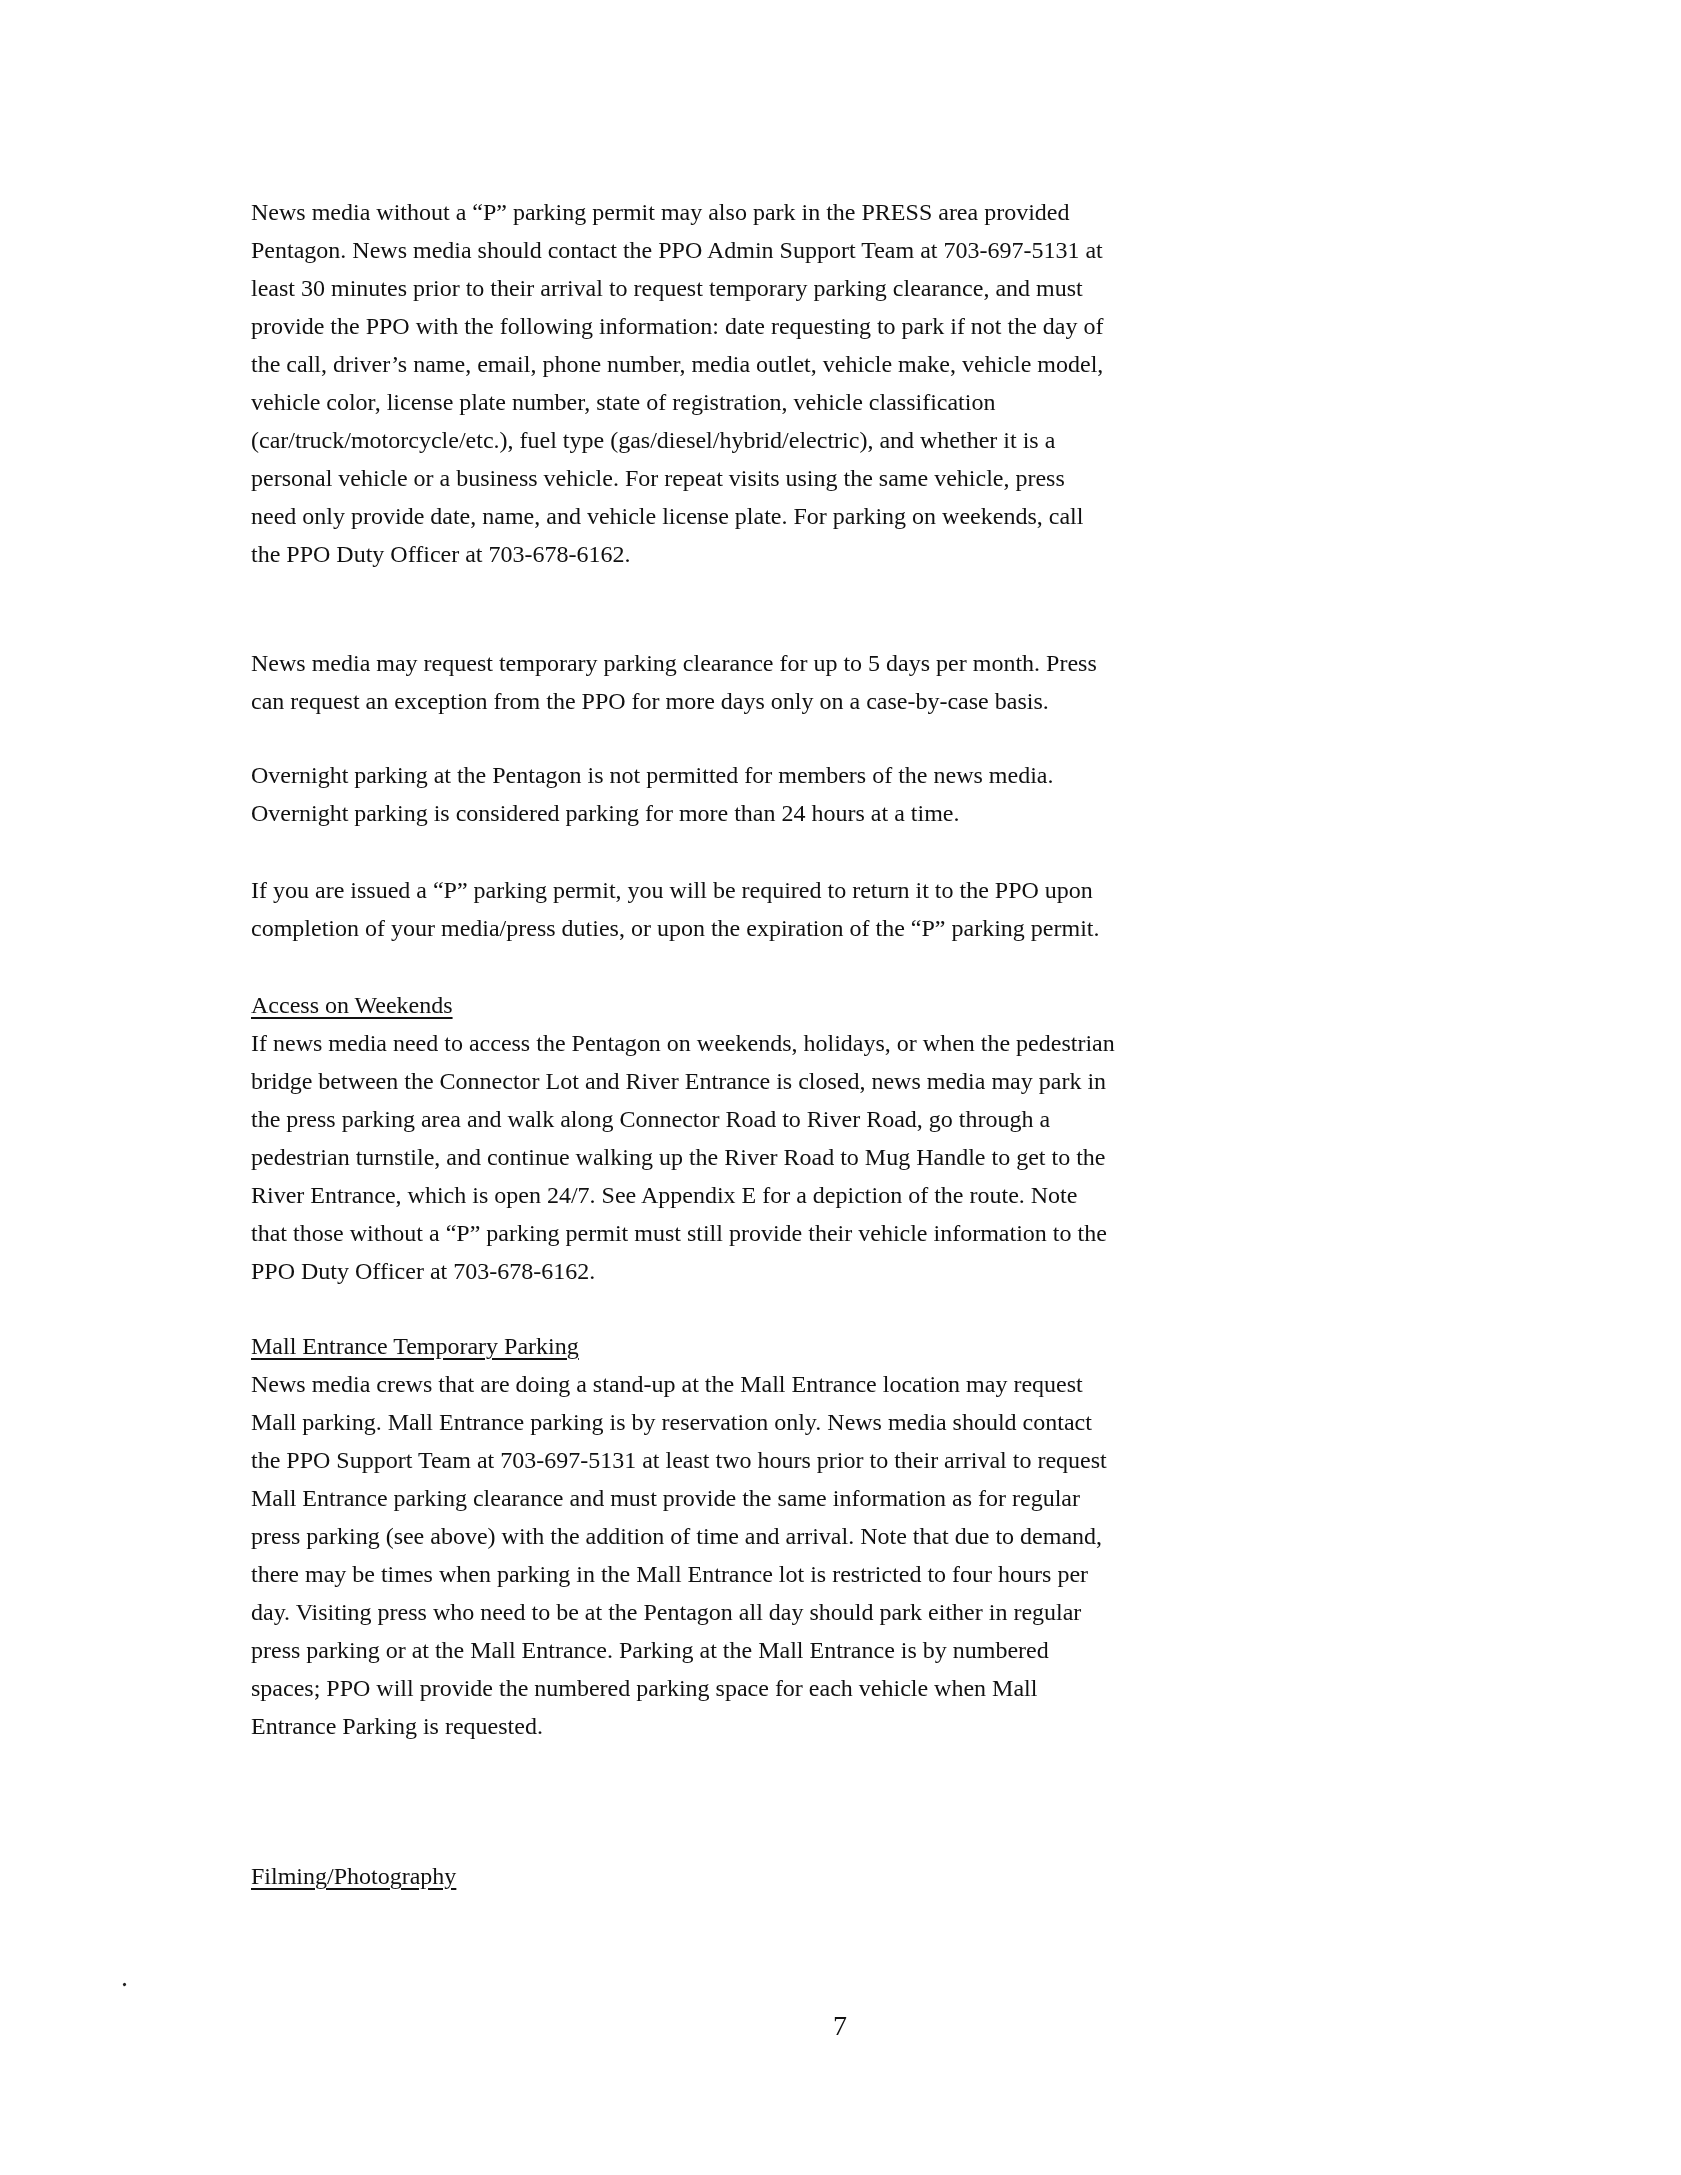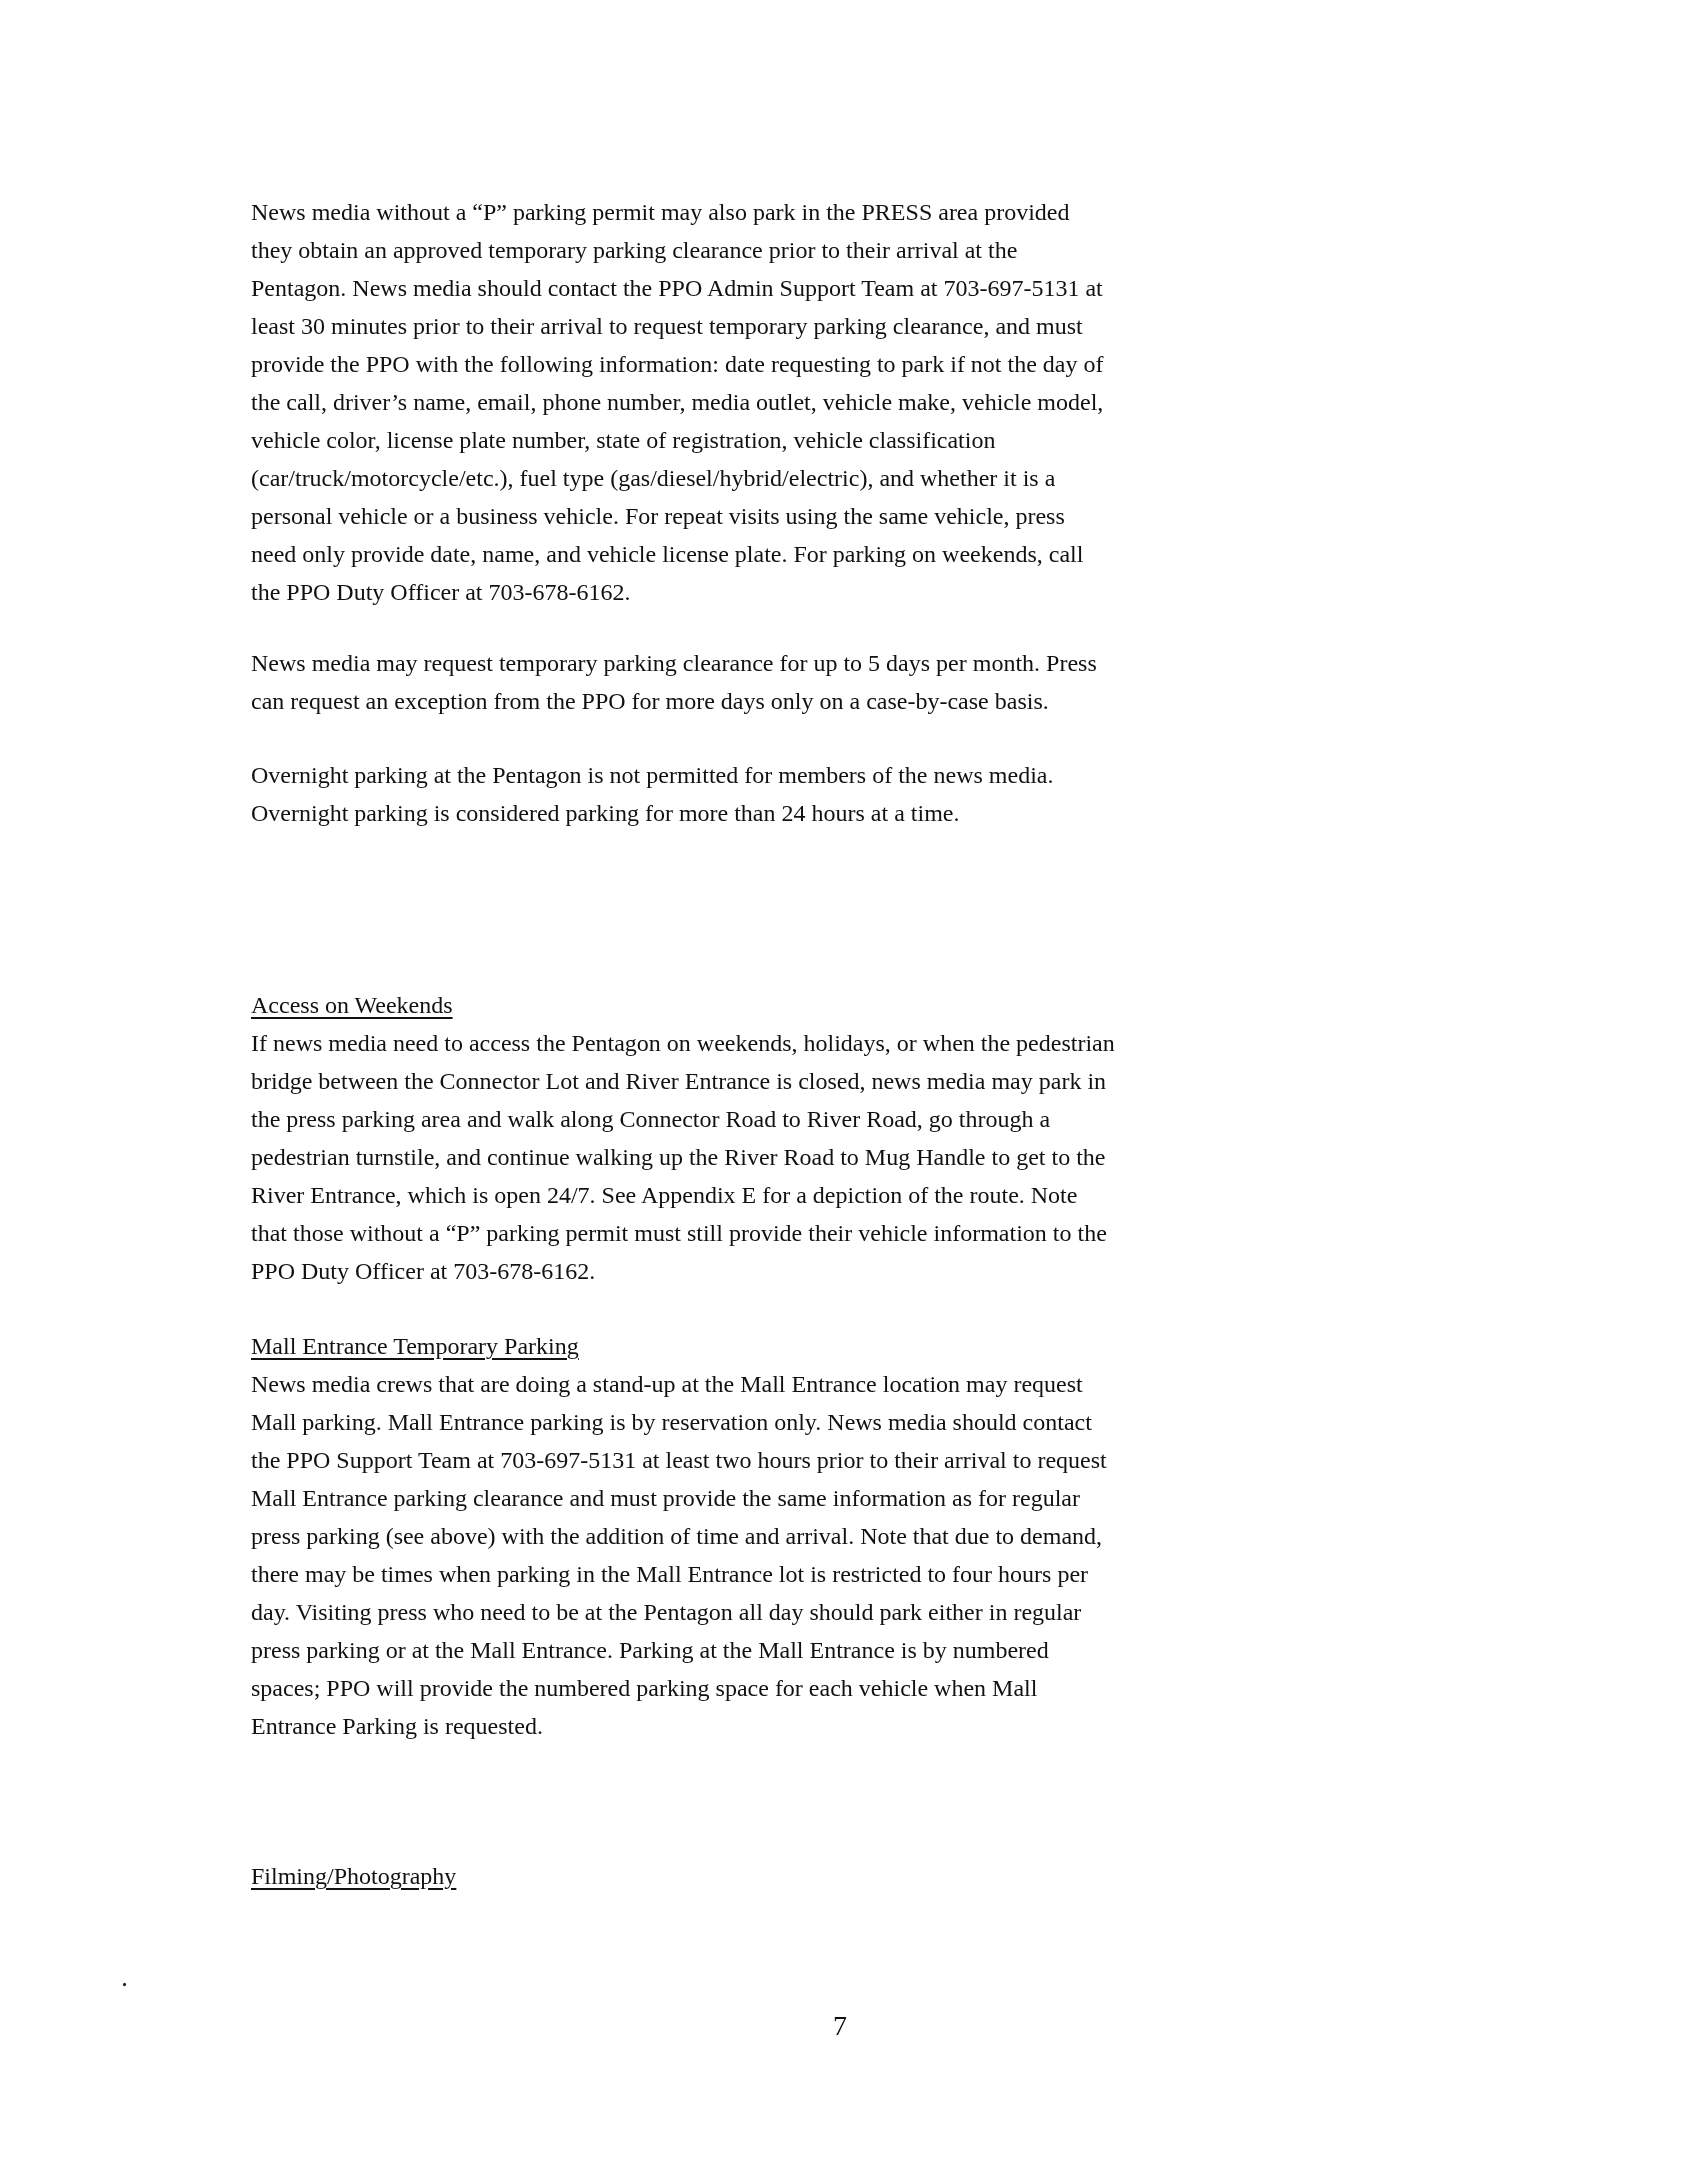--- a/index.html
+++ b/index.html
@@ -30,21 +30,20 @@
       background: #222; border-radius: 1px; transform: rotate(-30deg);
     }
   </style>
 </head>
 <body>
 
 <div class="page">
 
   <div class="block" style="top:193px;">
     <span class="line">News media without a “P” parking permit may also park in the PRESS area provided</span>
-    <span class="line">they obtain an approved temporary parking clearance prior to their arrival at the</span>
     <span class="line">Pentagon.  News media should contact the PPO Admin Support Team at 703-697-5131 at</span>
     <span class="line">least 30 minutes prior to their arrival to request temporary parking clearance, and must</span>
     <span class="line">provide the PPO with the following information:  date requesting to park if not the day of</span>
     <span class="line">the call, driver’s name, email, phone number, media outlet, vehicle make, vehicle model,</span>
     <span class="line">vehicle color, license plate number, state of registration, vehicle classification</span>
     <span class="line">(car/truck/motorcycle/etc.), fuel type (gas/diesel/hybrid/electric), and whether it is a</span>
     <span class="line">personal vehicle or a business vehicle. For repeat visits using the same vehicle, press</span>
     <span class="line">need only provide date, name, and vehicle license plate.  For parking on weekends, call</span>
     <span class="line">the PPO Duty Officer at 703-678-6162.</span>
   </div>
@@ -52,20 +51,24 @@
   <div class="block" style="top:644px;">
     <span class="line">News media may request temporary parking clearance for up to 5 days per month.  Press</span>
     <span class="line">can request an exception from the PPO for more days only on a case-by-case basis.</span>
   </div>
 
   <div class="block" style="top:756px;">
     <span class="line">Overnight parking at the Pentagon is not permitted for members of the news media.</span>
     <span class="line">Overnight parking is considered parking for more than 24 hours at a time.</span>
   </div>
 
+  <div class="block" style="top:871px;">
+    <span class="line">If you are issued a “P” parking permit, you will be required to return it to the PPO upon</span>
+    <span class="line">completion of your media/press duties, or upon the expiration of the “P” parking permit.</span>
+  </div>
 
   <div class="block" style="top:986px;">
     <span class="line heading" style="display:inline-block;text-align:center;">Access on Weekends</span>
     <span class="line">If news media need to access the Pentagon on weekends, holidays, or when the pedestrian</span>
     <span class="line">bridge between the Connector Lot and River Entrance is closed, news media may park in</span>
     <span class="line">the press parking area and walk along Connector Road to River Road, go through a</span>
     <span class="line">pedestrian turnstile, and continue walking up the River Road to Mug Handle to get to the</span>
     <span class="line">River Entrance, which is open 24/7.  See Appendix E for a depiction of the route.  Note</span>
     <span class="line">that those without a “P” parking permit must still provide their vehicle information to the</span>
     <span class="line">PPO Duty Officer at 703-678-6162.</span>

